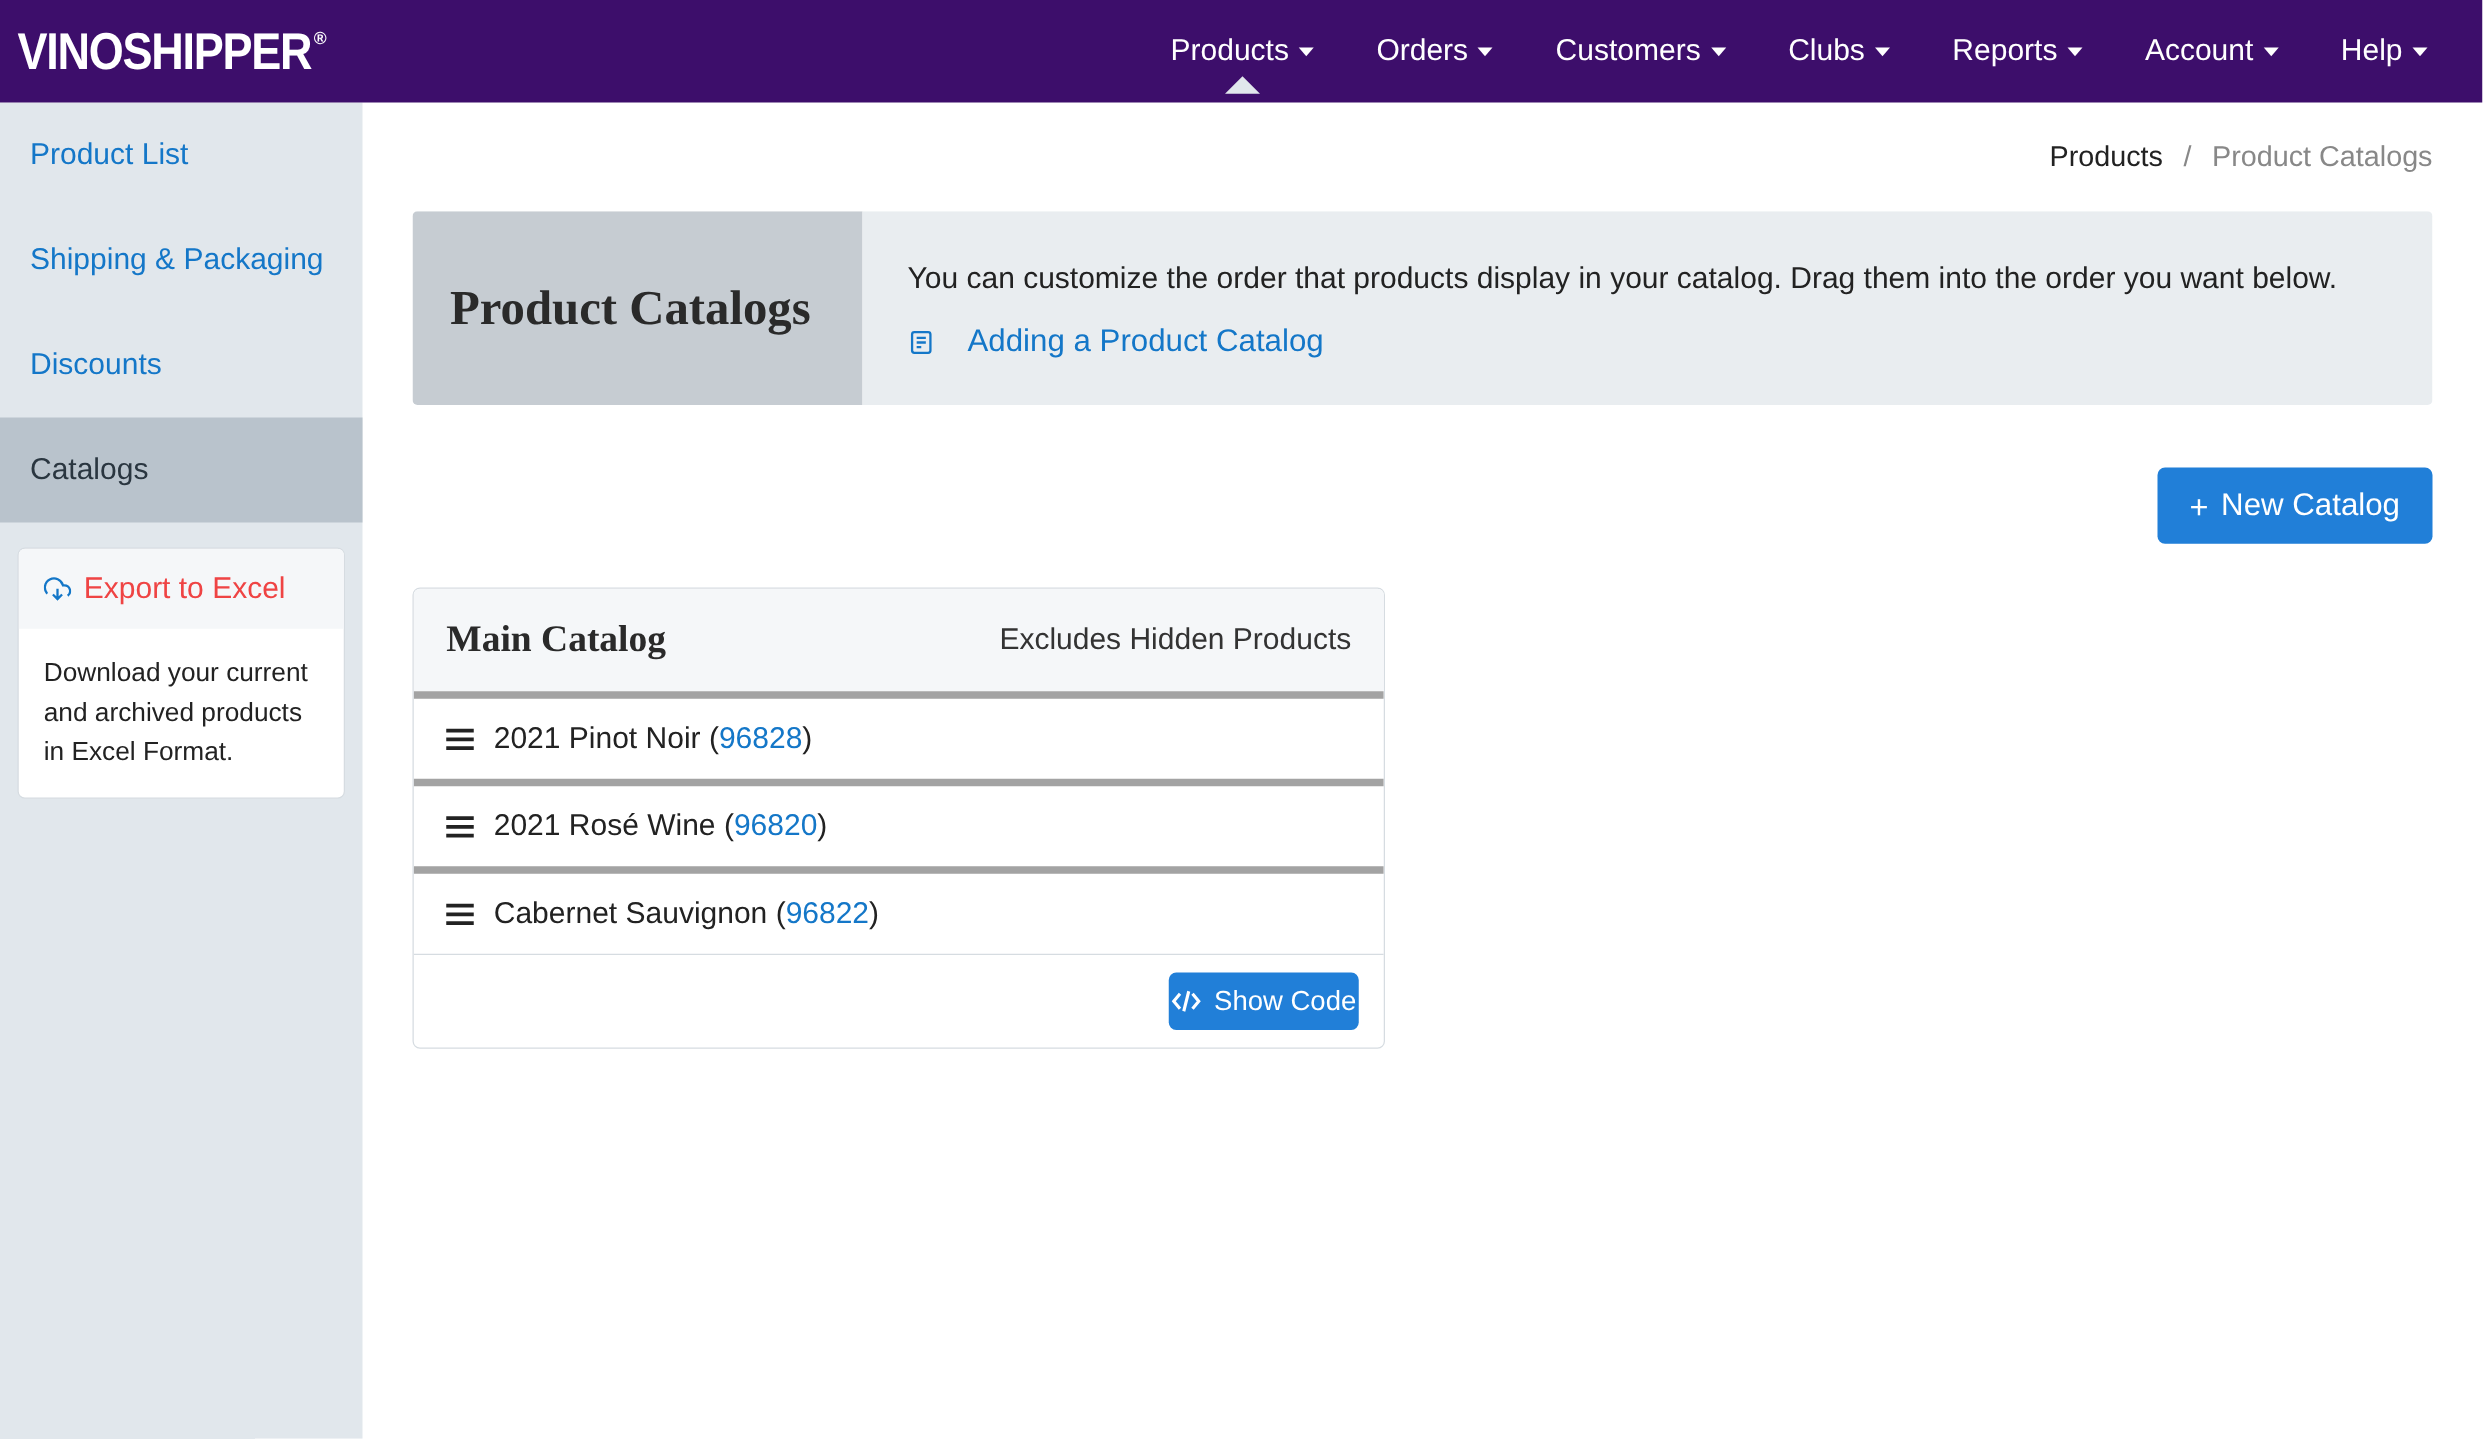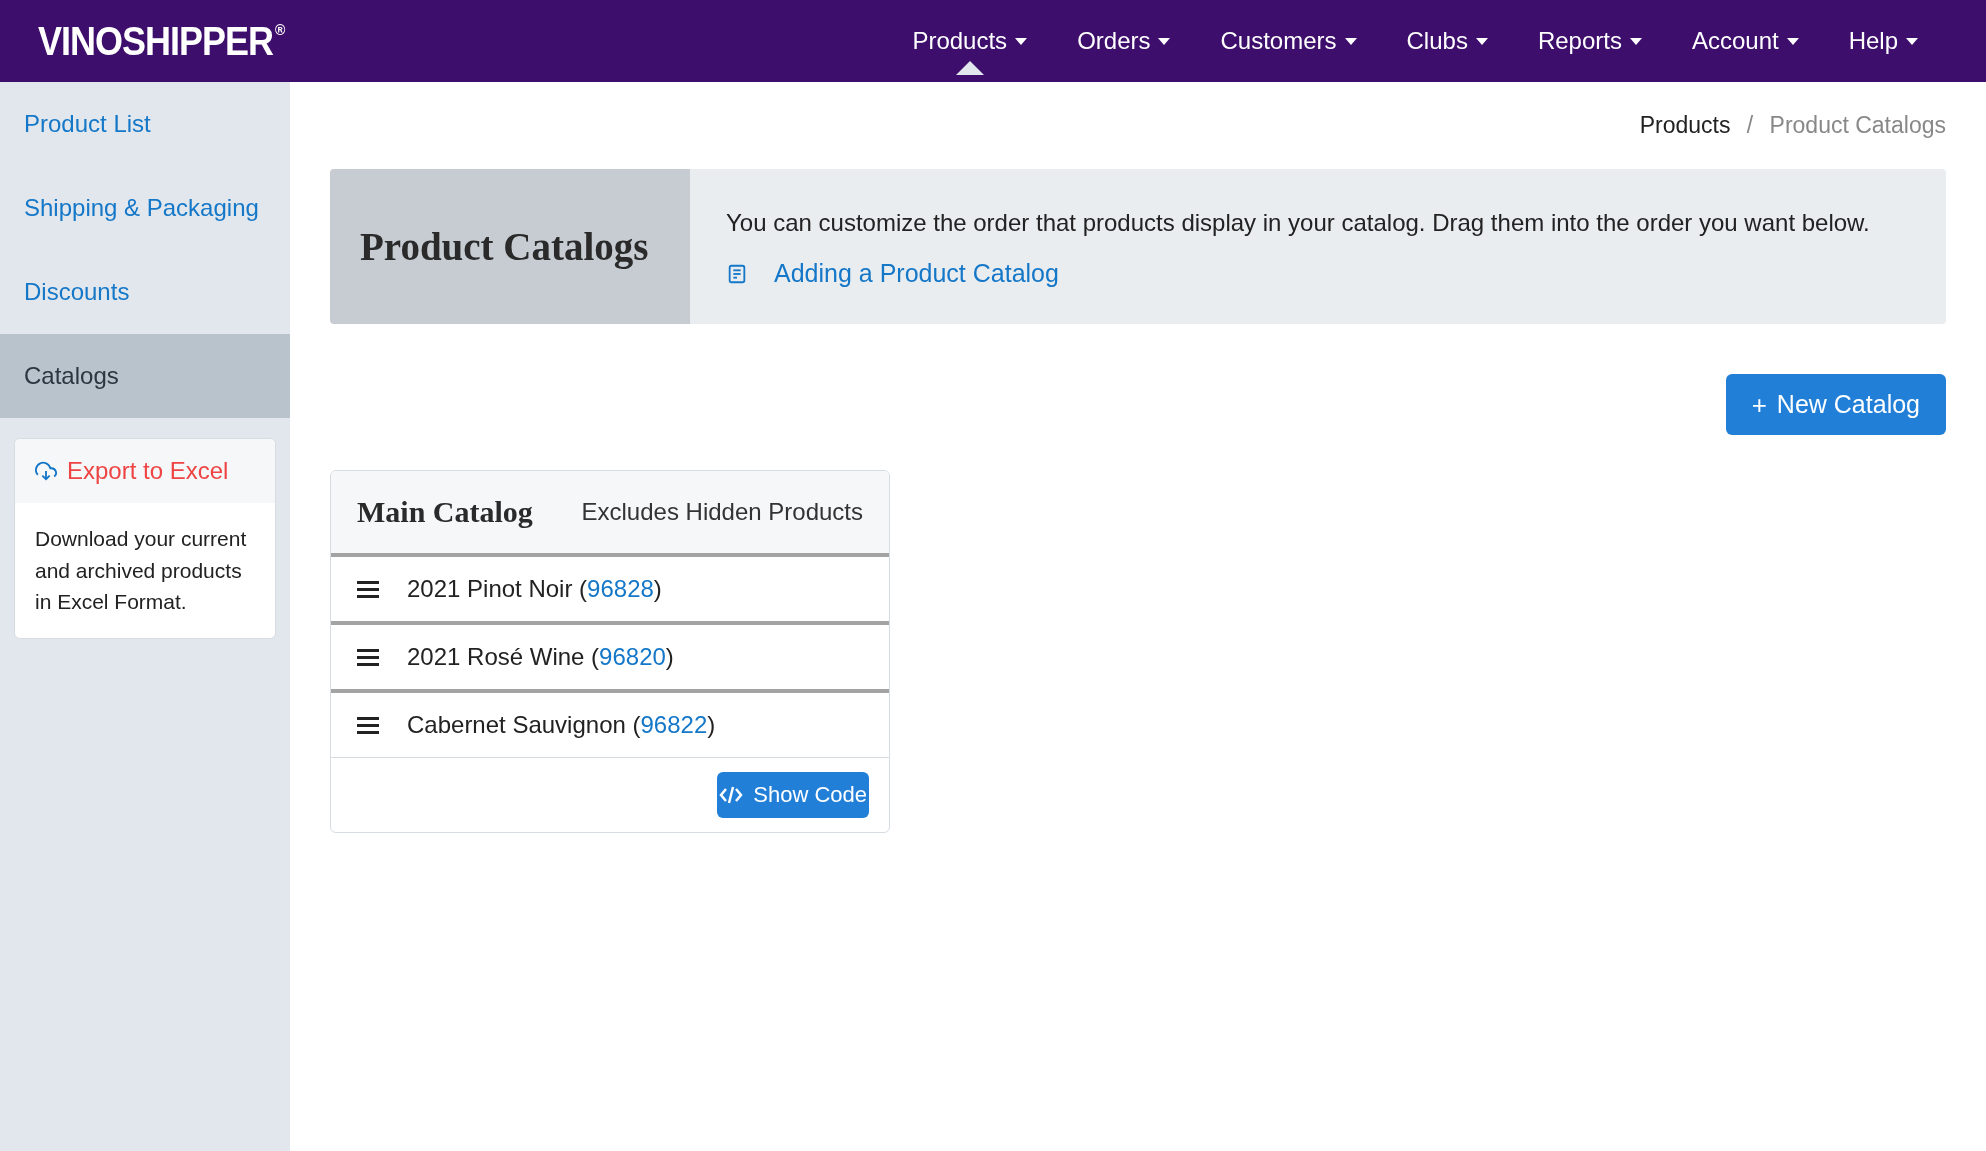--- a/index.html
+++ b/index.html
@@ -3,21 +3,21 @@
   <meta charset="utf-8">
   <style>
     * { margin: 0; padding: 0; box-sizing: border-box; }
     body { font-family: -apple-system, BlinkMacSystemFont, 'Segoe UI', Helvetica, Arial, sans-serif; background: #fff; }
     
     
     .navbar {
       background: #3d0e6b;
       display: flex;
       align-items: center;
-      padding: 0 38px;
+      padding: 0 14px;
       height: 82px;
       position: relative;
     }
     .logo {
       color: #fff;
       font-weight: 700;
       font-size: 36px;
       letter-spacing: -1px;
       font-family: Arial, sans-serif;
       display: flex;
@@ -166,21 +166,21 @@
       padding: 16px 26px;
       font-size: 25px;
       display: flex;
       align-items: center;
       gap: 10px;
       cursor: pointer;
     }
     .plus { font-size: 26px; font-weight: 300; line-height: 1; }
     
     .catalog-card {
-      width: 560px;
+      width: 778px;
       border: 1px solid #d6dce1;
       border-radius: 6px;
       overflow: hidden;
     }
     .catalog-header {
       background: #f5f7f9;
       padding: 24px 26px;
       display: flex;
       justify-content: space-between;
       align-items: center;
@@ -189,25 +189,25 @@
       font-size: 30px;
       font-weight: 700;
       color: #2a2a2a;
       font-family: Georgia, 'Times New Roman', serif;
     }
     .catalog-header .note {
       font-size: 24px;
       color: #333;
     }
     .catalog-item {
-      border-top: 4px solid #a3a3a3;
+      border-top: 6px solid #a3a3a3;
       padding: 18px 26px;
       display: flex;
       align-items: center;
-      gap: 28px;
+      gap: 16px;
       font-size: 24px;
       color: #222;
     }
     .drag-icon {
       display: inline-flex;
       flex-direction: column;
       gap: 4px;
       cursor: grab;
     }
     .drag-icon span {

